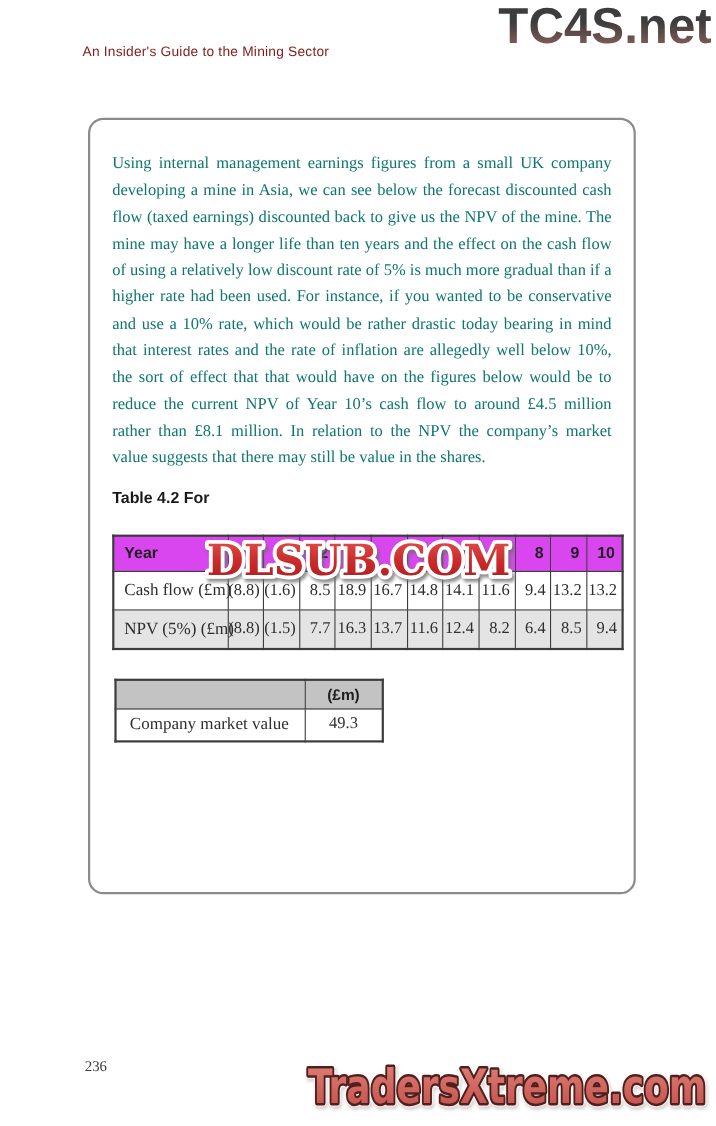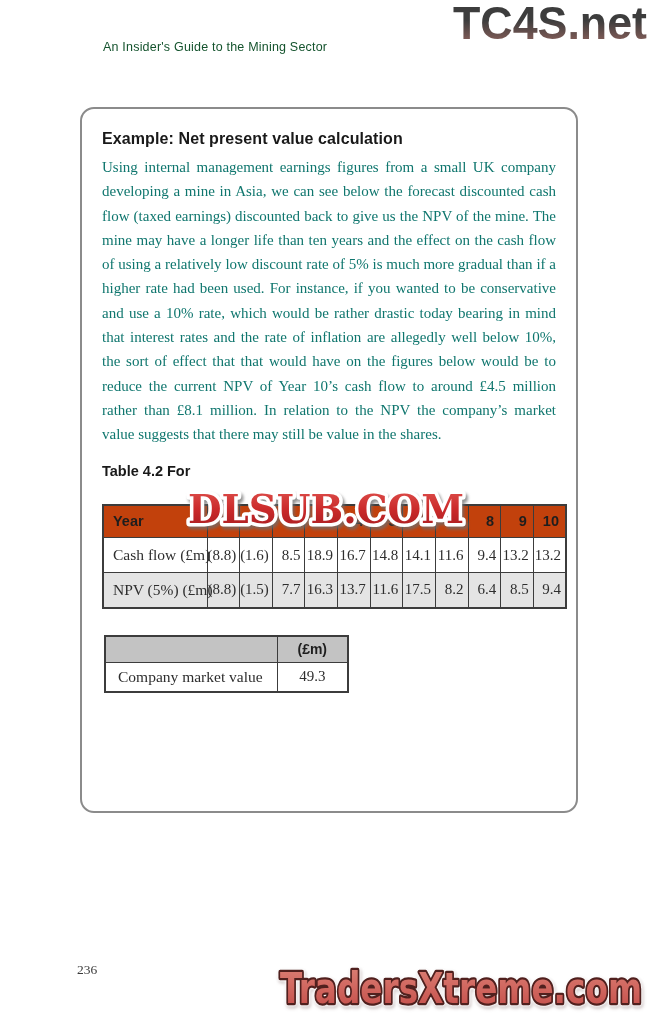--- a/index.html
+++ b/index.html
@@ -15,22 +15,21 @@
   }
 
   
   .running-header {
     position: absolute;
     left: 75px;
     top: 40px;
     font-family: "Liberation Sans", sans-serif;
     font-size: 12.5px;
     letter-spacing: 0.2px;
-    color: #14532d;
-    margin-left: 28px;
+    color: #7f1d1d;
   }
 
   
   .wm { position: absolute; pointer-events: none; }
   .wm-tc4s { left: 451px; top: 1px; filter: blur(0.3px); }
   .wm-dlsub { left: 181px; top: 482px; filter: drop-shadow(2px 3px 1.5px rgba(110,110,110,0.75)); }
   .wm-traders {
     left: 272px; top: 956px;
     filter: drop-shadow(0 0 1.5px #ffffff) drop-shadow(0 0 1px #ffffff) drop-shadow(1px 2px 1px rgba(60,20,20,0.25));
   }
@@ -74,21 +73,21 @@
   table { border-collapse: collapse; }
   .npv-table {
     margin-top: 25px;
     width: 465px;
     table-layout: fixed;
   }
   .npv-table th, .npv-table td { border: 1px solid #3c3c3c; }
   .npv-table { border: 2px solid #3c3c3c; }
   .npv-table th {
     height: 33px;
-    background: #c2410c;
+    background: #d946ef;
     font-family: "Liberation Sans", sans-serif;
     font-weight: bold;
     font-size: 14.5px;
     color: #1e1e1e;
     text-align: right;
     padding-right: 6px;
   }
   .npv-table th.lab { text-align: left; padding-left: 9px; }
   .npv-table td {
     height: 35px;
@@ -146,21 +145,20 @@
     <defs>
       <linearGradient id="gradTC" x1="0" y1="0" x2="0" y2="1">
         <stop offset="0.45" stop-color="#3d3d3d"></stop>
         <stop offset="1" stop-color="#9c6862"></stop>
       </linearGradient>
     </defs>
     <text x="99" y="38" text-anchor="middle" font-family="'Liberation Sans',sans-serif" font-weight="bold" font-size="46" textLength="194" lengthAdjust="spacingAndGlyphs" fill="url(#gradTC)">TC4S.net</text>
   </svg>
 
   <div class="example-box">
-    <div class="box-title">Example: Net present value calculation</div>
     <p class="box-body">Using internal management earnings figures from a small UK company developing a mine in Asia, we can see below the forecast discounted cash flow (taxed earnings) discounted back to give us the NPV of the mine. The mine may have a longer life than ten years and the effect on the cash flow of using a relatively low discount rate of 5% is much more gradual than if a higher rate had been used. For instance, if you wanted to be conservative and use a 10% rate, which would be rather drastic today bearing in mind that interest rates and the rate of inflation are allegedly well below 10%, the sort of effect that that would have on the figures below would be to reduce the current NPV of Year 10’s cash flow to around £4.5 million rather than £8.1 million. In relation to the NPV the company’s market value suggests that there may still be value in the shares.</p>
     <div class="table-caption">Table 4.2 For</div>
 
     <table class="npv-table">
       <colgroup>
         <col style="width:104px">
         <col>
           <col>
           <col>
           <col>
@@ -204,21 +202,21 @@
           <td>13.2</td>
         </tr>
         <tr class="alt">
           <td class="lab">NPV (5%) (£m)</td>
           <td>(8.8)</td>
           <td>(1.5)</td>
           <td>7.7</td>
           <td>16.3</td>
           <td>13.7</td>
           <td>11.6</td>
-          <td>17.5</td>
+          <td>12.4</td>
           <td>8.2</td>
           <td>6.4</td>
           <td>8.5</td>
           <td>9.4</td>
         </tr>
       </tbody>
     </table>
 
     <table class="summary-table">
       <colgroup>

